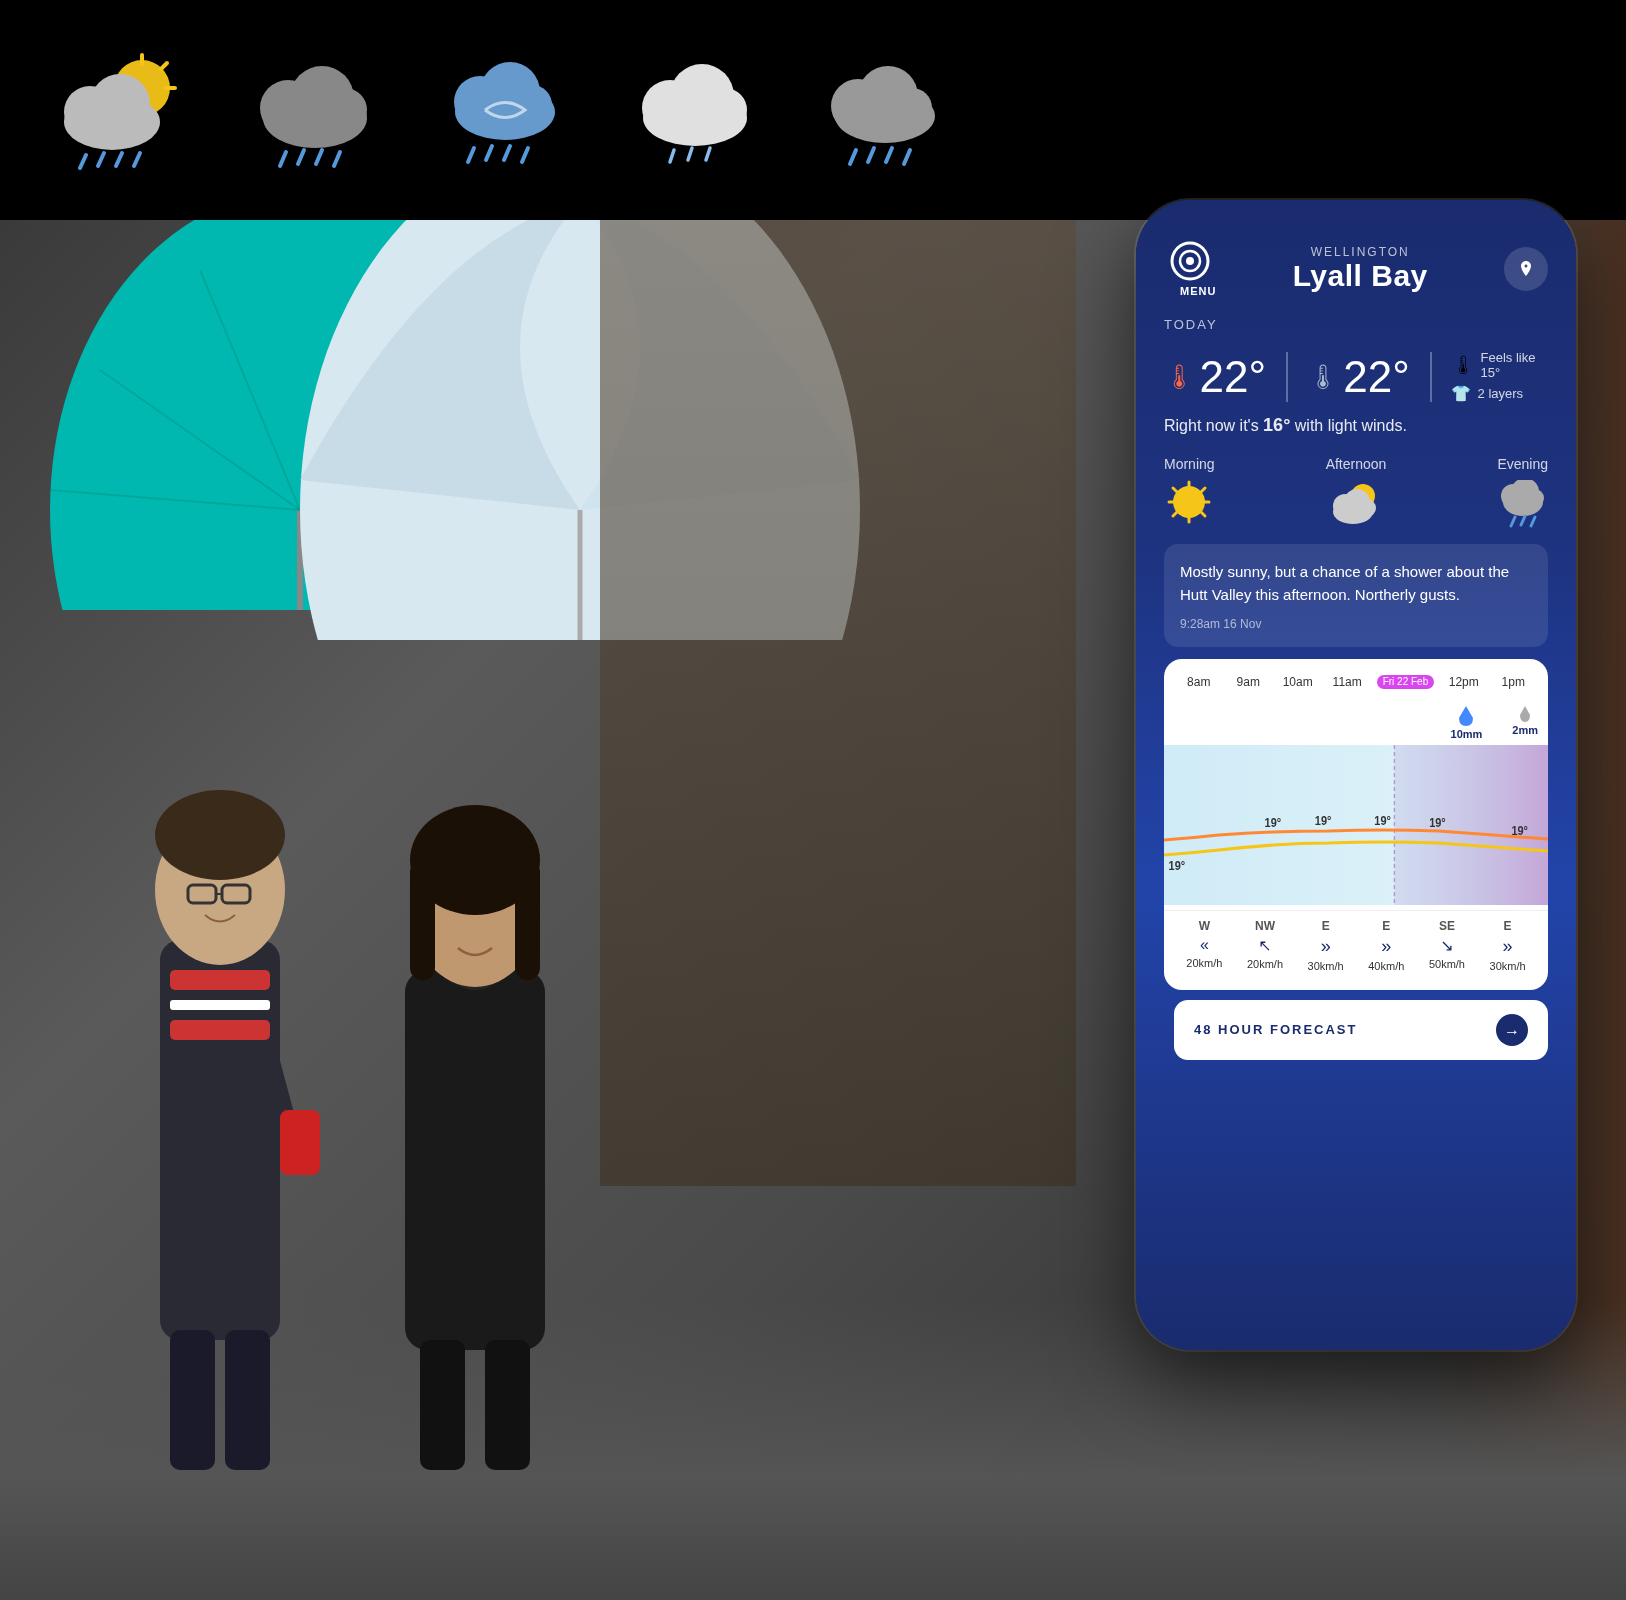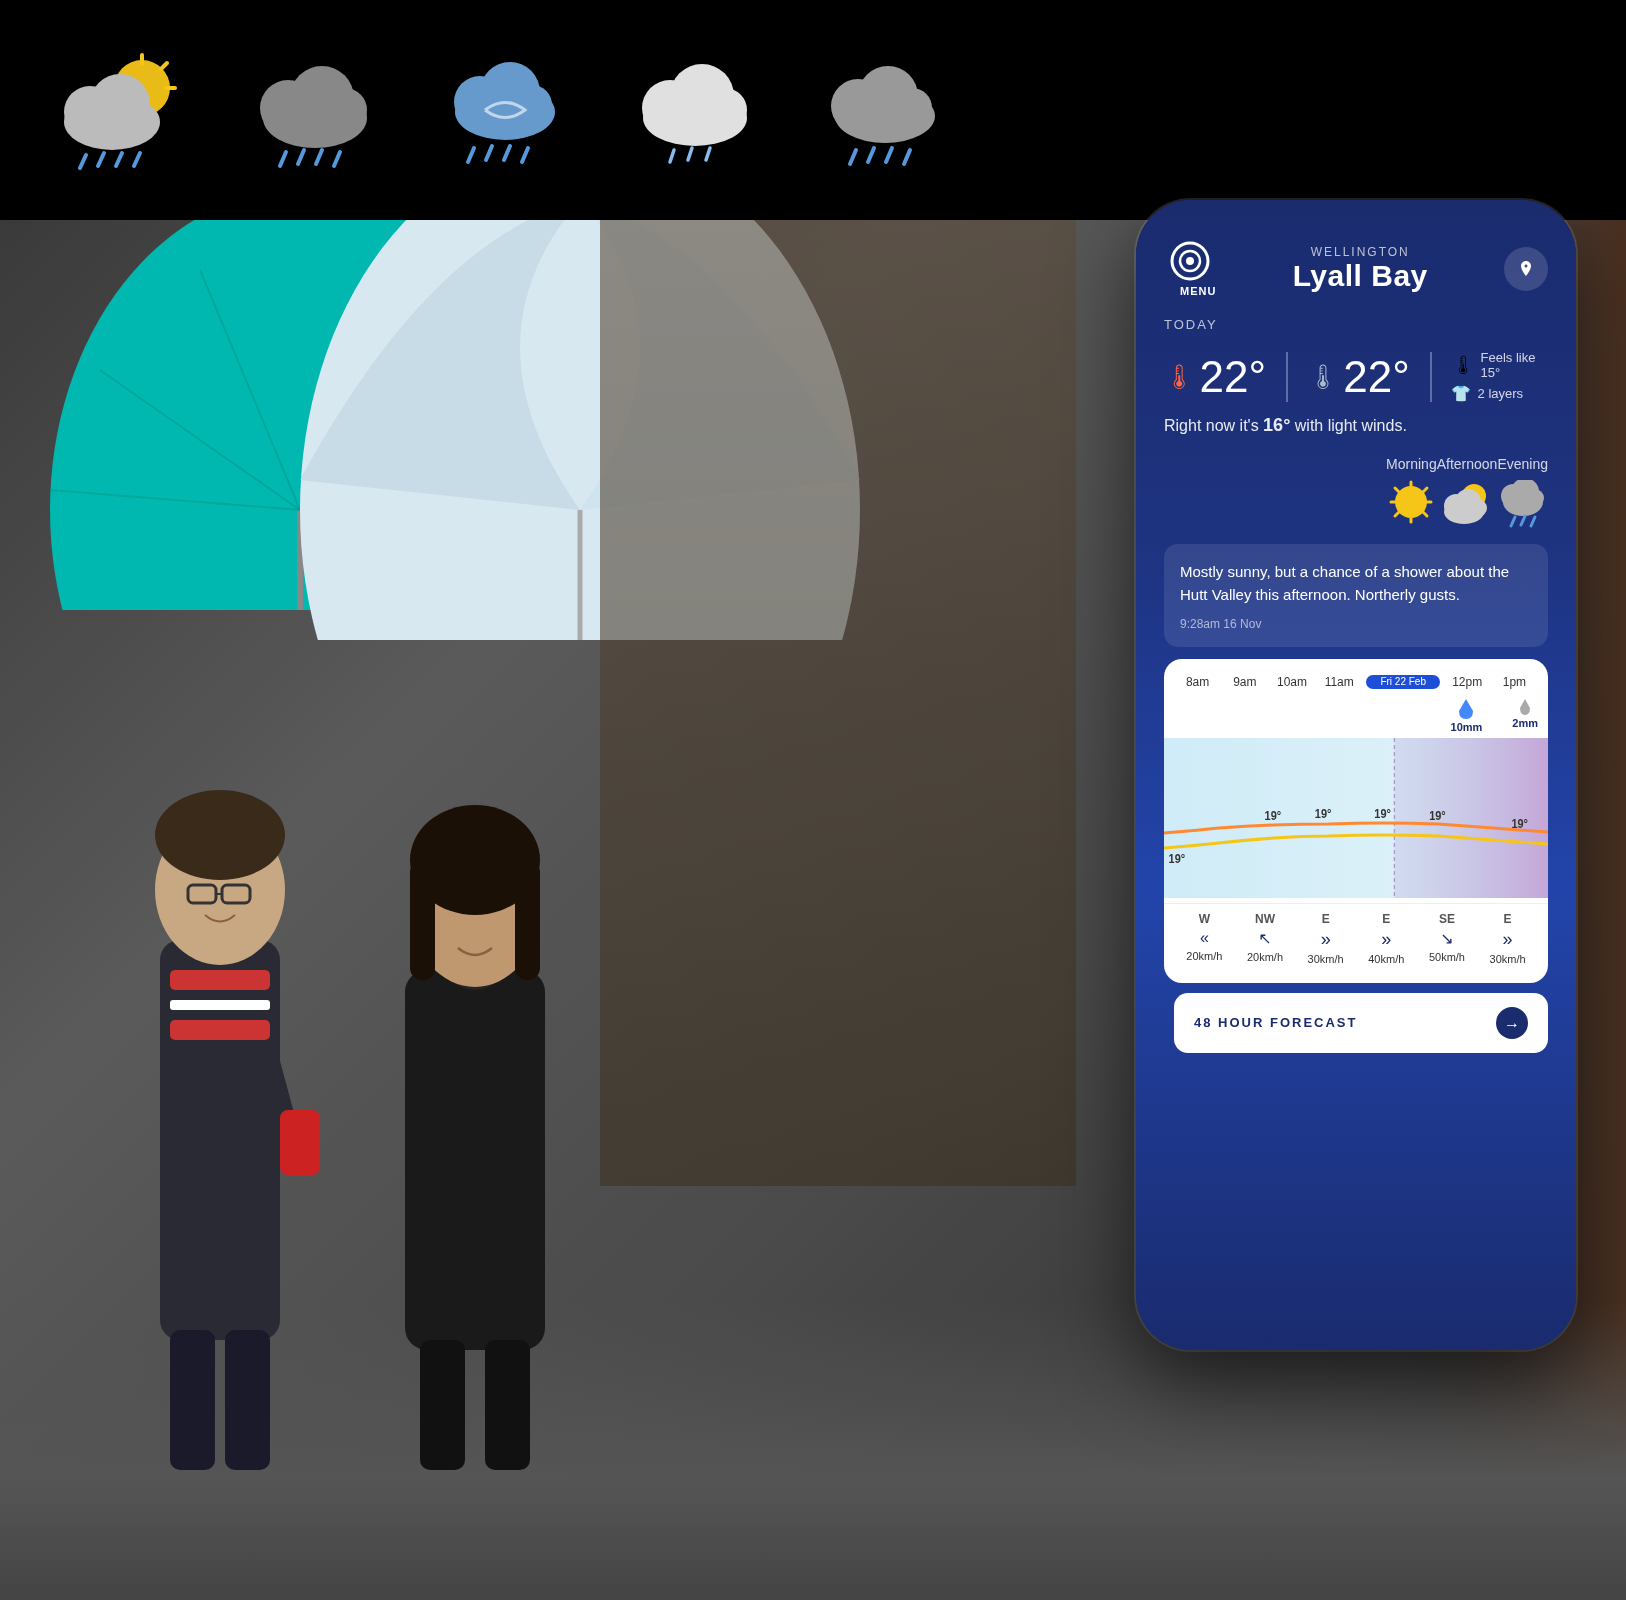--- a/index.html
+++ b/index.html
@@ -184,21 +184,21 @@
     .current-desc {
       color: rgba(255,255,255,0.9);
       font-size: 16px;
       margin-bottom: 18px;
       line-height: 1.4;
     }
 
     
     .time-periods {
       display: flex;
-      justify-content: flex-end;
+      justify-content: space-between;
       margin-bottom: 16px;
     }
 
     .period {
       display: flex;
       flex-direction: column;
       align-items: center;
       gap: 8px;
     }
 
@@ -234,21 +234,21 @@
       border-radius: 18px;
       padding: 16px 0 10px;
       margin-top: 12px;
       overflow: hidden;
     }
 
     .hourly-times {
       display: flex;
       justify-content: space-around;
       padding: 0 10px;
-      margin-bottom: 8px;
+      margin-bottom: 15px;
     }
 
     .time-label {
       color: #333;
       font-size: 12px;
       font-weight: 500;
       text-align: center;
       min-width: 40px;
     }
 
@@ -618,21 +618,21 @@
           <div class="forecast-timestamp">9:28am 16 Nov</div>
         </div>
 
         <div class="hourly-section">
 
           <div class="hourly-times">
             <span class="time-label">8am</span>
             <span class="time-label">9am</span>
             <span class="time-label">10am</span>
             <span class="time-label">11am</span>
-            <span class="time-label" style="background:#1d4ed8;color:#fff;border-radius:8px;padding:1px 14px;font-size:10px;">Fri 22 Feb</span>
+            <span class="time-label" style="background:#d946ef;color:#fff;border-radius:8px;padding:1px 6px;font-size:10px;">Fri 22 Feb</span>
             <span class="time-label">12pm</span>
             <span class="time-label">1pm</span>
           </div>
 
           <div style="display:flex;justify-content:flex-end;padding:0 10px 5px;gap:30px;">
             <div style="display:flex;flex-direction:column;align-items:center;">
               <svg width="20" height="24" viewBox="0 0 20 24">
                 <path d="M10 2 L17 14 Q17 22 10 22 Q3 22 3 14 Z" fill="#4488ff"></path>
               </svg>
               <span style="font-size:11px;color:#1a2b6e;font-weight:600;">10mm</span>

